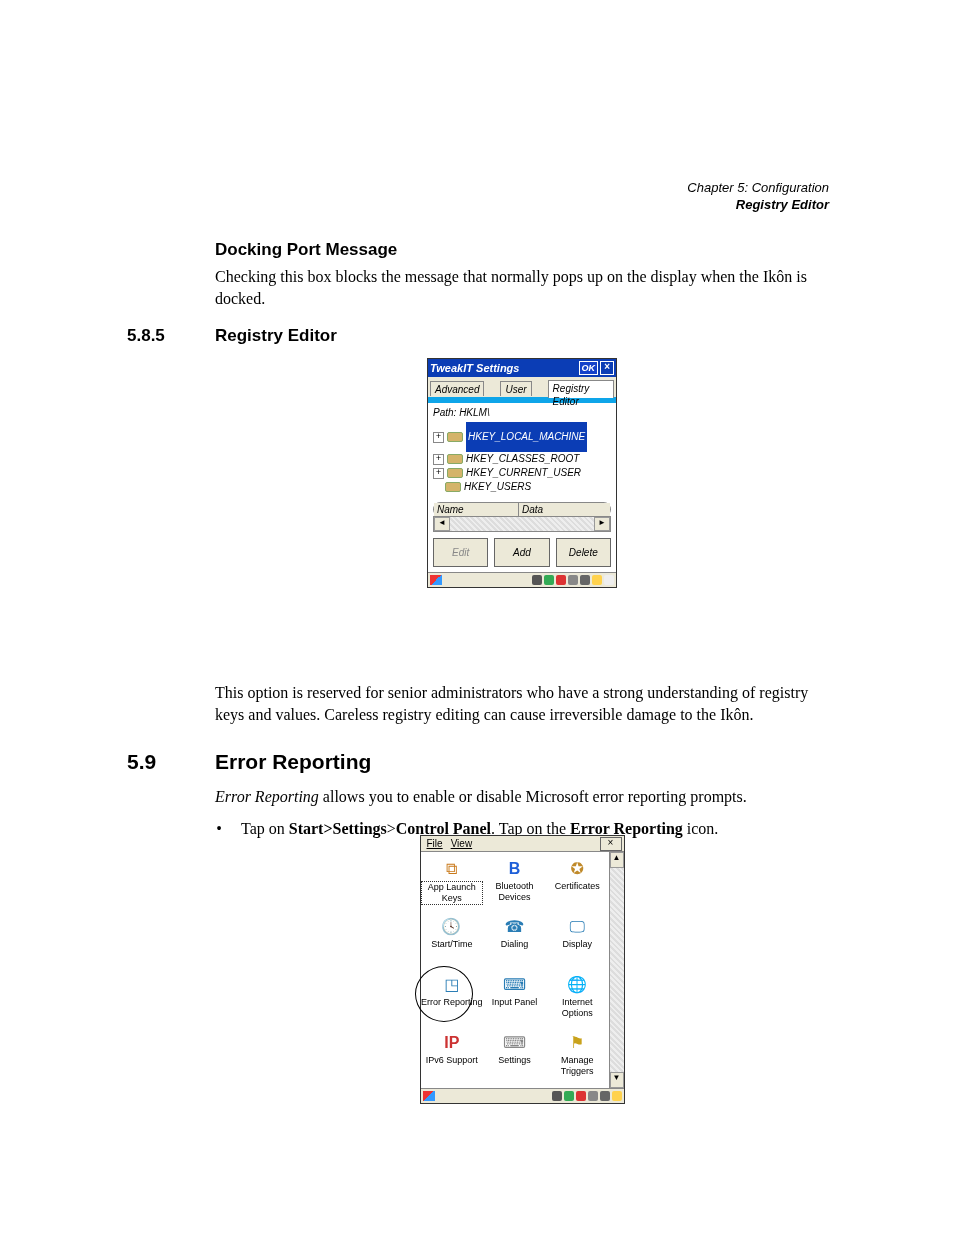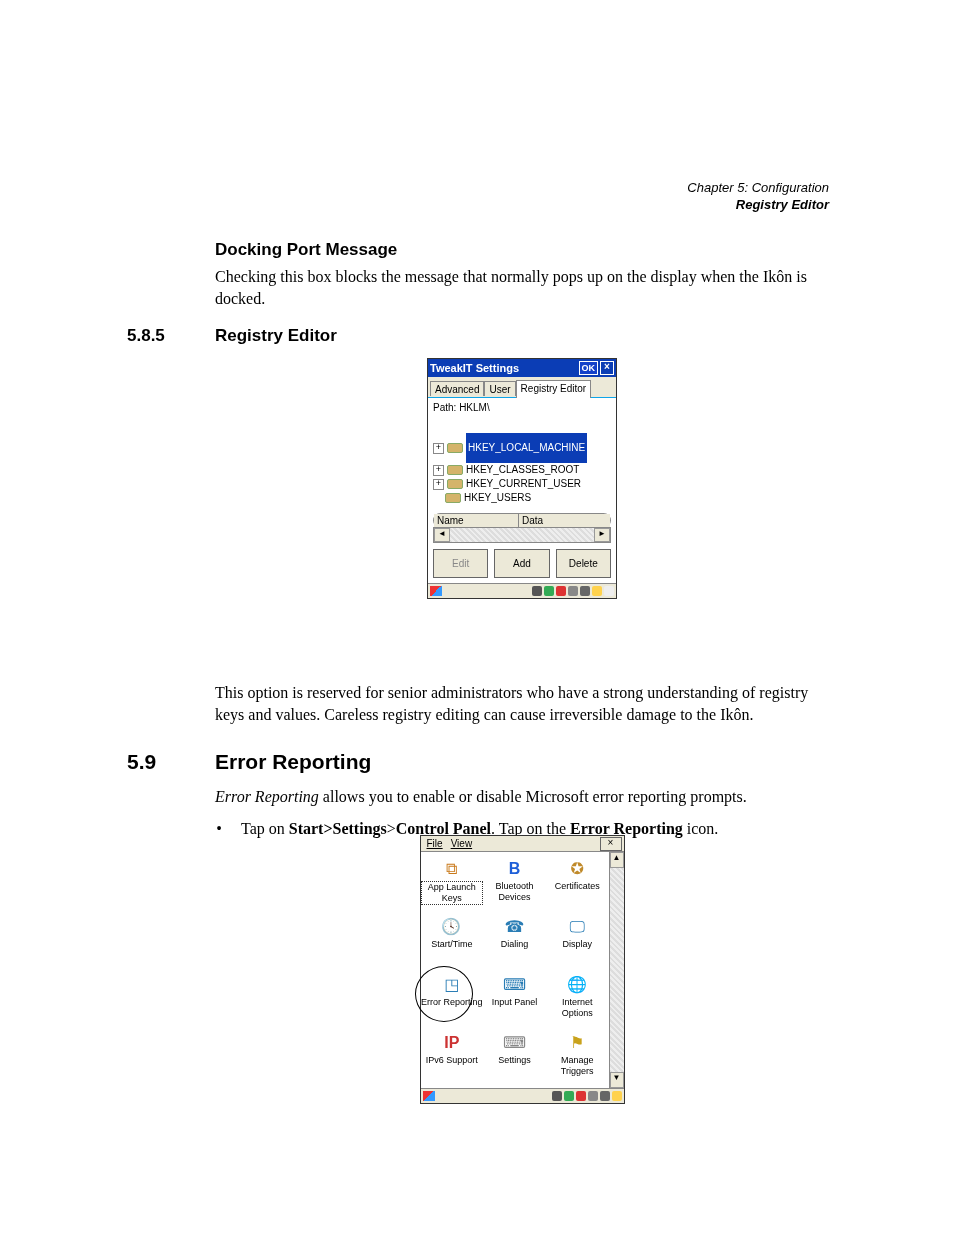--- a/index.html
+++ b/index.html
@@ -71,26 +71,26 @@
     color: #000;
     box-sizing: border-box;
   }
 
   
   .tweakit { width: 190px; border: 1px solid #333; margin: 0 auto; }
   .tw-title { background: #0b3db5; color: #fff; display: flex; align-items: center; padding: 1px 2px; height: 16px; font-weight: 700; font-size: 11px; }
   .tw-title-spacer { flex: 1; }
   .tw-ok-box { background:#1441c9; border:1px solid #fff; color:#fff; font-weight:700; font-size:9px; padding:0 2px; height:12px; line-height:12px; margin-right:2px;}
   .tw-close { width:12px; height:12px; border:1px solid #fff; color:#fff; text-align:center; line-height:10px; font-size:10px;}
-  .tw-tabs { display:flex; border-bottom:1px solid #0ea5e9; background:#ece9d8; padding:2px 2px 0 2px; gap:0; height:18px; }
+  .tw-tabs { display:flex; border-bottom:6px solid #0ea5e9; background:#ece9d8; padding:2px 2px 0 2px; gap:16px; height:18px; }
   .tw-tab { border:1px solid #888; border-bottom:none; padding:1px 4px 0 4px; background:#ece9d8; font-size:10px; height:15px; line-height:13px; }
   .tw-tab.inactive { background:#ece9d8; position:relative; top:2px; height:13px; }
   .tw-tab.active { background:#fff; position:relative; top:1px; height:16px; }
   .tw-body { padding:4px 5px 5px 5px; }
-  .tw-path { font-size:10px; margin-bottom:20px; }
+  .tw-path { font-size:10px; margin-bottom:4px; }
   .tw-tree { border:none; padding:0 0 8px 0; font-size:10px; line-height:14px; }
   .tw-tree-row { display:flex; align-items:center; gap:3px; white-space:nowrap; }
   .tw-plus { width:9px; height:9px; border:1px solid #888; font-size:9px; line-height:7px; text-align:center; }
   .tw-spacer9 { width:9px; height:9px; }
   .tw-key { width:14px; height:8px; background:#d4b46a; border:1px solid #8a6; border-radius:2px; }
   .tw-sel { background:#0b3db5; color:#fff; padding:8px 2px; }
   .tw-grid { border-top:1px solid #888; border-left:1px solid #888; border-right:1px solid #888;border-radius:15px; }
   .tw-grid-head { display:flex; background:#ece9d8; border-bottom:1px solid #888; font-size:10px; }
   .tw-grid-head div { padding:1px 3px; }
   .tw-grid-head div:first-child { border-right:1px solid #888; width:78px; }
@@ -148,21 +148,21 @@
   <div class="col" style="top:240px;">
     <div class="h4">Docking Port Message</div>
     <div class="body" style="margin-top:6px;">Checking this box blocks the message that normally pops up on the display when the Ikôn is docked.</div>
   </div>
 
   <div class="gutter-num" style="top:326px;">5.8.5</div>
   <div class="col" style="top:326px;">
     <div class="h4">Registry Editor</div>
   </div>
 
-  <div class="col" style="top:358px;">
+  <div class="col" style="top:358px;font-style:italic;">
     <div class="screenshot tweakit">
       <div class="tw-title">
         <span>TweakIT Settings</span>
         <span class="tw-title-spacer"></span>
         <span class="tw-ok-box">OK</span>
         <span class="tw-close">×</span>
       </div>
       <div class="tw-tabs">
         <div class="tw-tab inactive">Advanced</div>
         <div class="tw-tab inactive">User</div>

